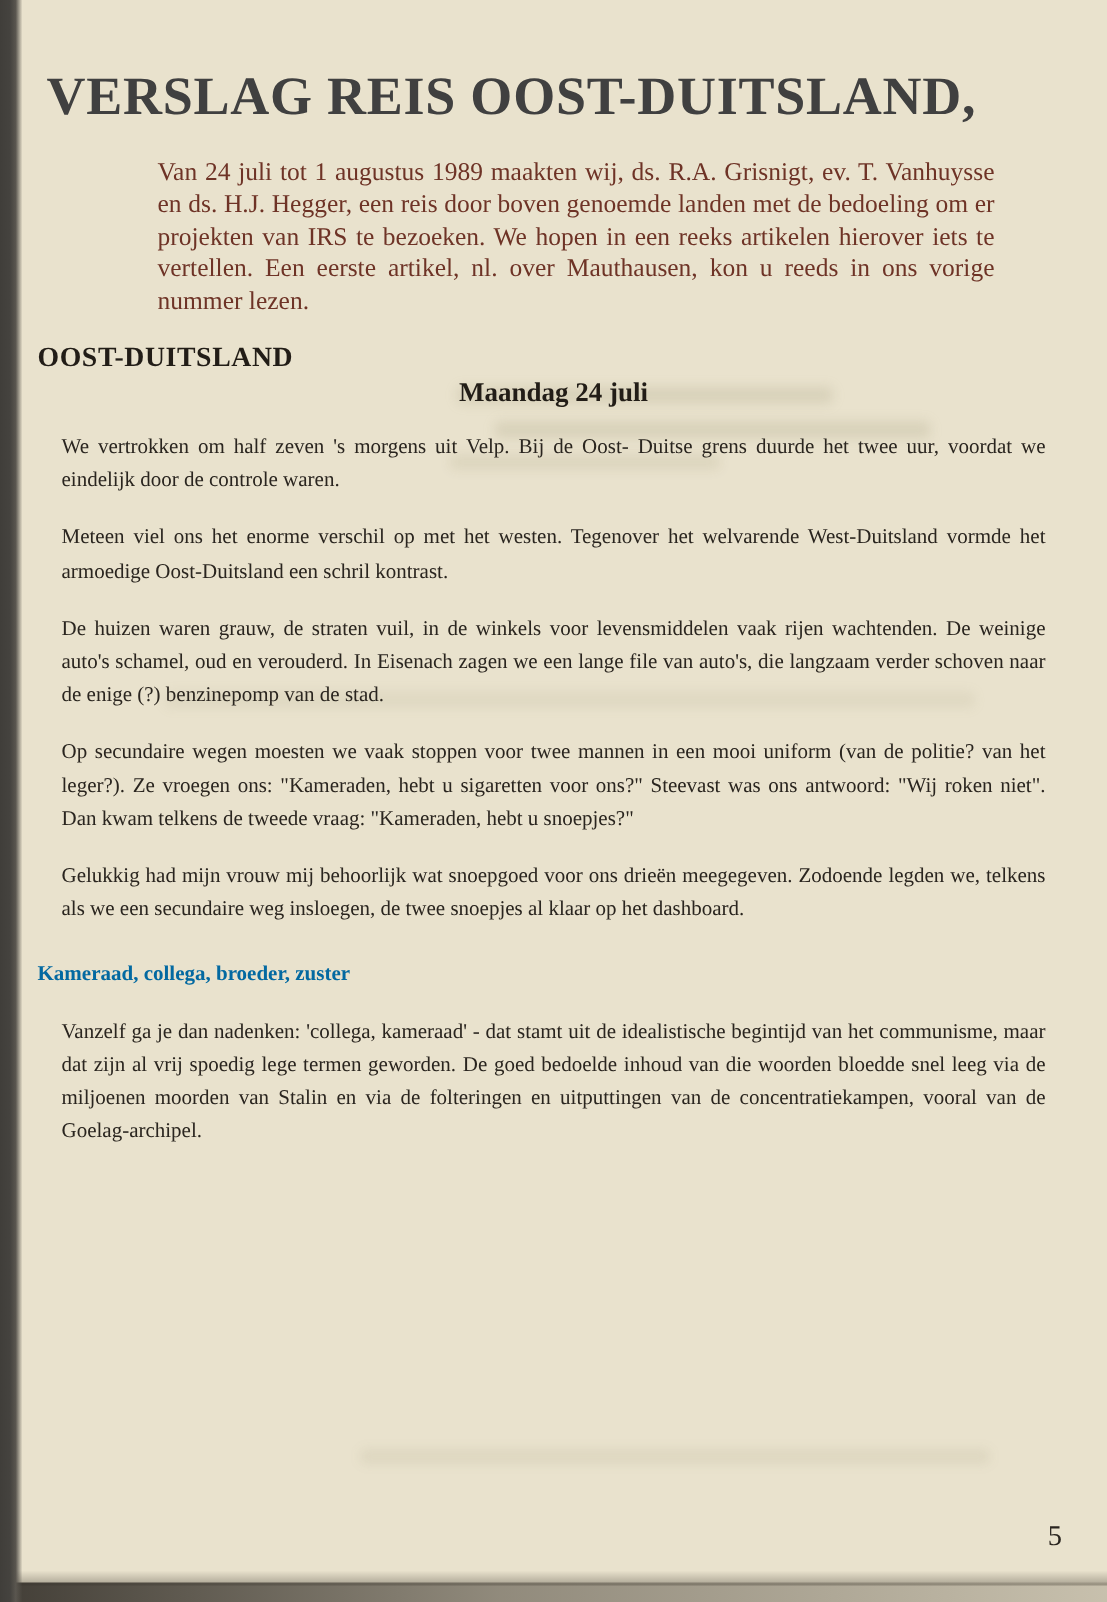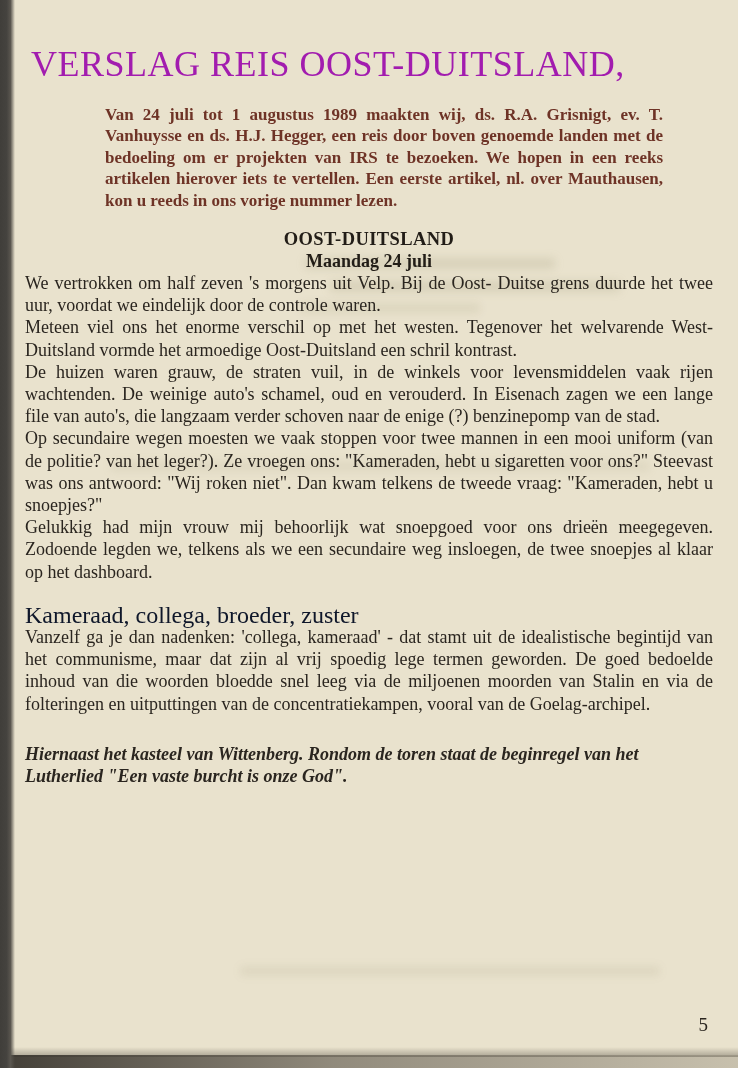--- a/index.html
+++ b/index.html
@@ -15,61 +15,60 @@
     font-family: "Liberation Serif", "DejaVu Serif", serif;
     overflow: hidden;
   }
   .content {
     position: absolute;
     left: 25px;
     top: 0;
     width: 688px;
   }
   .title {
-    color: #a21caf;
-    font-weight: normal;
+    color: #404040;
+    font-weight: bold;
     font-size: 36px;
     line-height: 45px;
     letter-spacing: 0.5px;
     margin: 42px 0 0 6px;
   }
   .intro {
     color: #6e3326;
-    font-weight: bold;
+    font-weight: normal;
     font-size: 17px;
     line-height: 21.4px;
     margin: 17px 50px 0 80px;
     text-align: justify;
   }
   .section-heading {
     color: #221d17;
     font-weight: bold;
     font-size: 18.5px;
     letter-spacing: 0.4px;
     margin-top: 18px;
-    text-align: center;
   }
   .date-heading {
     color: #221d17;
     font-weight: bold;
     font-size: 18px;
     text-align: center;
     margin-top: 1px;
   }
   .body-text p {
-    margin: 0;
+    margin: 16px;
     color: #2a251f;
-    font-size: 18px;
+    font-size: 14px;
     line-height: 22.2px;
     text-align: justify;
   }
   .subheading {
-    color: #0f172a;
-    font-weight: normal;
-    font-size: 24px;
+    color: #0369a1;
+    font-weight: bold;
+    font-size: 14px;
     margin-top: 21px;
     line-height: 22.2px;
   }
   .caption {
     margin-top: 28px;
   }
   .caption p {
     margin: 0;
     color: #2a251f;
     font-size: 18px;
@@ -153,21 +152,20 @@
       <p>Gelukkig had mijn vrouw mij behoorlijk wat snoepgoed voor ons drieën meegegeven. Zodoende legden we, telkens als we een secundaire weg insloegen, de twee snoepjes al klaar op het dashboard.</p>
     </div>
 
     <div class="subheading">Kameraad, collega, broeder, zuster</div>
 
     <div class="body-text">
       <p>Vanzelf ga je dan nadenken: 'collega, kameraad' - dat stamt uit de idealistische begintijd van het communisme, maar dat zijn al vrij spoedig lege termen geworden. De goed bedoelde inhoud van die woorden bloedde snel leeg via de miljoenen moorden van Stalin en via de folteringen en uitputtingen van de concentratiekampen, vooral van de Goelag-archipel.</p>
     </div>
 
     <div class="caption">
-      <p>Hiernaast het kasteel van Wittenberg. Rondom de toren staat de beginregel van het Lutherlied "Een vaste burcht is onze God".</p>
     </div>
 
   </div>
 
   <div class="page-number">5</div>
 
   <div class="edge-bottom-soft"></div>
   <div class="edge-bottom"></div>
   <div class="edge-left"></div>
 

